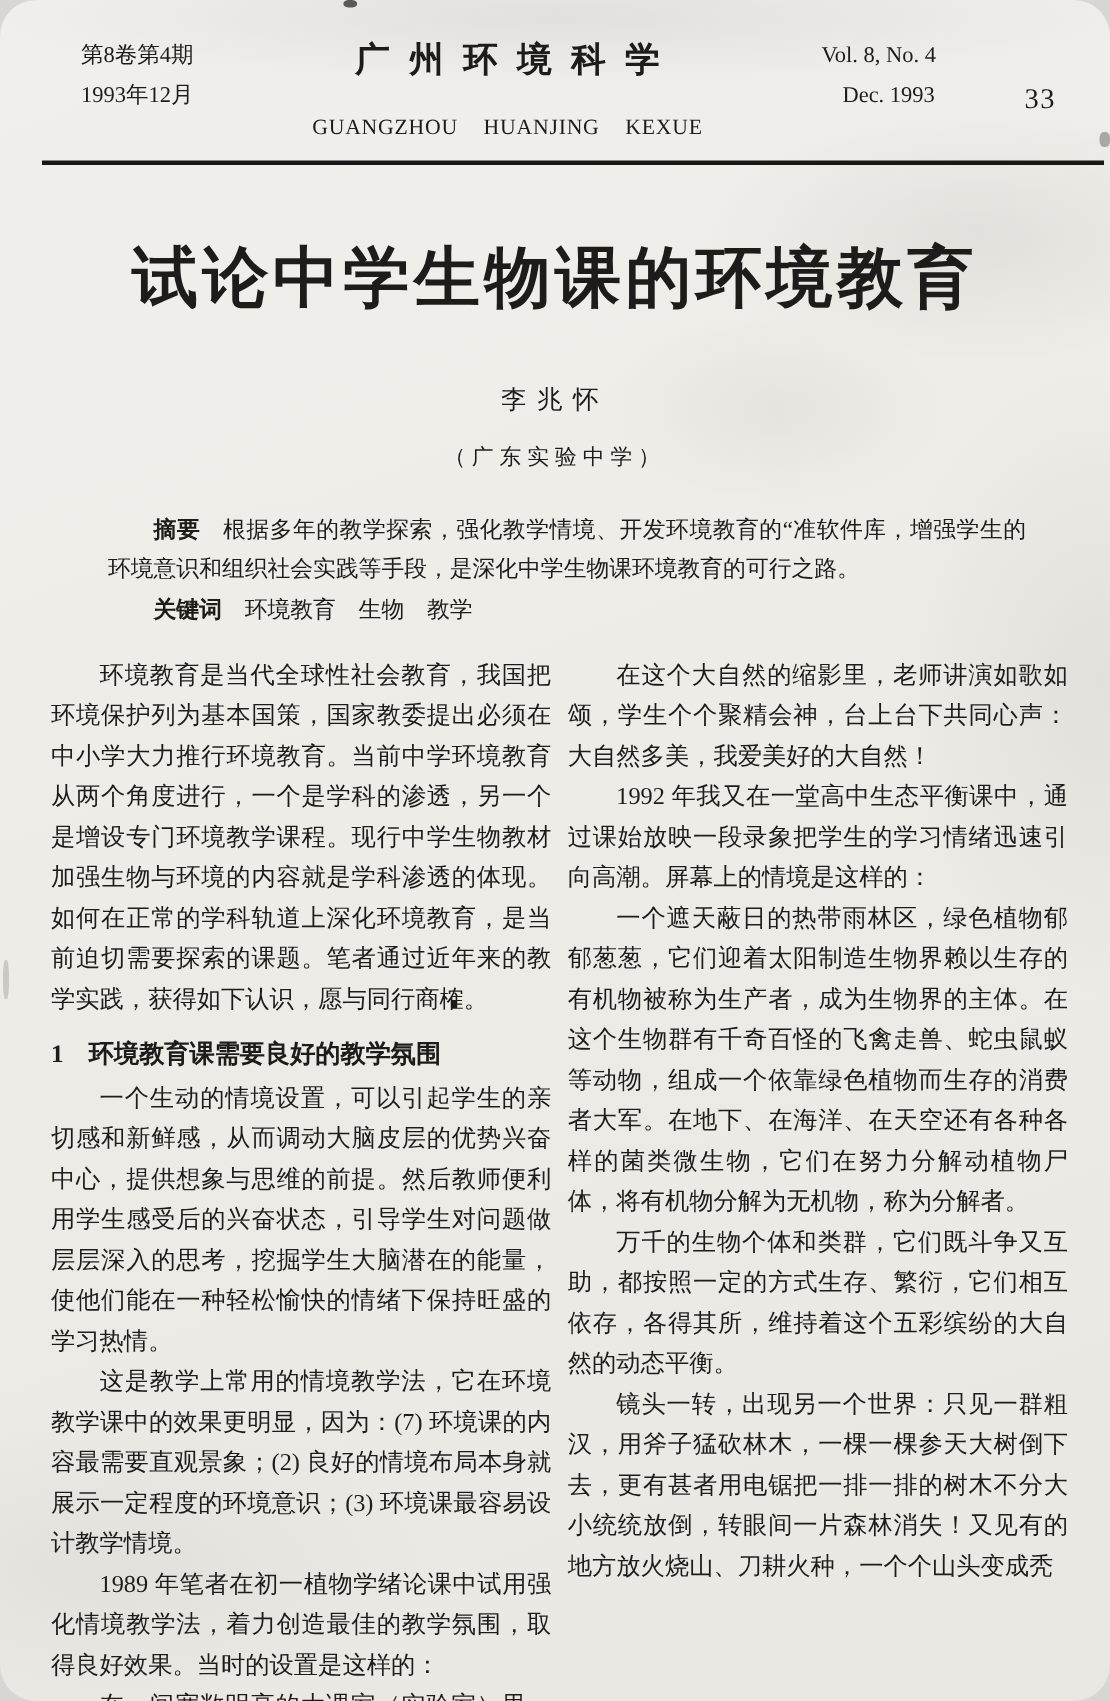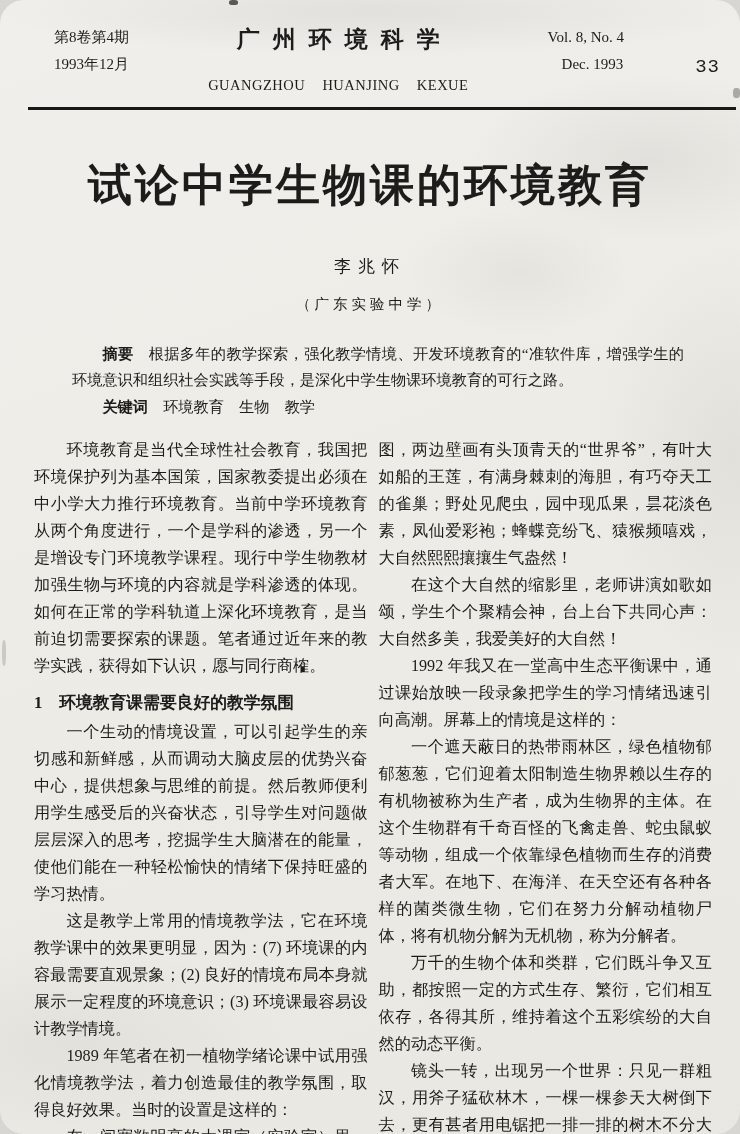--- a/index.html
+++ b/index.html
@@ -26,21 +26,21 @@
   .speck.s3 { left:2px;  top:640px; width:4px; height:26px; opacity:.18; }
 
   
   .header { display:flex; justify-content:space-between; padding:24px 116px 0 54px; }
   .hdr-left  { font-size:15px; line-height:27px; white-space:nowrap; }
   .hdr-center{ text-align:center; padding-top:0; }
   .jtitle-cn { font-size:23px; font-weight:600; letter-spacing:13px; white-space:nowrap; text-indent:13px; }
   .jtitle-py { font-size:14.5px; margin-top:22px; word-spacing:13px; letter-spacing:.5px; white-space:nowrap; }
   .hdr-right { font-size:15px; line-height:27px; white-space:nowrap; text-align:left; }
   .hdr-right .en2 { padding-left:14px; }
-  .page-num { position:absolute; right:20px; top:56px; font-size:19px; letter-spacing:1px;font-family:Liberation Mono, monospace; }
+  .page-num { position:absolute; right:36px; top:56px; font-size:19px; letter-spacing:1px; }
   .rule { margin:13px 4px 0 28px; border-top:3px solid #181816; }
 
   
   .art-title { margin-top:46px; text-align:center; font-size:44px; font-weight:700; letter-spacing:3px; }
   .art-author{ margin-top:40px; text-align:center; font-size:17px; letter-spacing:7px; }
   .art-affil { margin-top:17px; text-align:center; font-size:14.5px; letter-spacing:4px; }
 
   
   .abstract { margin:27px 56px 0 72px; font-size:15.2px; line-height:26px; text-align:justify; text-justify:inter-ideograph; }
   .abstract p { text-indent:2em; }
@@ -93,21 +93,20 @@
   <div class="columns">
     <div class="col">
       <p>环境教育是当代全球性社会教育，我国把环境保护列为基本国策，国家教委提出必须在中小学大力推行环境教育。当前中学环境教育从两个角度进行，一个是学科的渗透，另一个是增设专门环境教学课程。现行中学生物教材加强生物与环境的内容就是学科渗透的体现。如何在正常的学科轨道上深化环境教育，是当前迫切需要探索的课题。笔者通过近年来的教学实践，获得如下认识，愿与同行商榷。</p>
       <h2 class="sec-heading"><span class="num">1</span><span>环境教育课需要良好的教学氛围</span></h2>
       <p>一个生动的情境设置，可以引起学生的亲切感和新鲜感，从而调动大脑皮层的优势兴奋中心，提供想象与思维的前提。然后教师便利用学生感受后的兴奋状态，引导学生对问题做层层深入的思考，挖掘学生大脑潜在的能量，使他们能在一种轻松愉快的情绪下保持旺盛的学习热情。</p>
       <p>这是教学上常用的情境教学法，它在环境教学课中的效果更明显，因为：(7) 环境课的内容最需要直观景象；(2) 良好的情境布局本身就展示一定程度的环境意识；(3) 环境课最容易设计教学情境。</p>
       <p>1989 年笔者在初一植物学绪论课中试用强化情境教学法，着力创造最佳的教学氛围，取得良好效果。当时的设置是这样的：</p>
       <p>在一间宽敞明亮的大课室（实验室）里，当壁一幅大象、恐龙、绿藻、苍松的生物进化</p>
     </div>
     <div class="col">
-      <p class="cont">图，两边壁画有头顶青天的“世界爷”，有叶大如船的王莲，有满身棘刺的海胆，有巧夺天工的雀巢；野处见爬虫，园中现瓜果，昙花淡色素，凤仙爱彩袍；蜂蝶竞纷飞、猿猴频嘻戏，大自然熙熙攘攘生气盎然！</p>
       <p>在这个大自然的缩影里，老师讲演如歌如颂，学生个个聚精会神，台上台下共同心声：大自然多美，我爱美好的大自然！</p>
       <p>1992 年我又在一堂高中生态平衡课中，通过课始放映一段录象把学生的学习情绪迅速引向高潮。屏幕上的情境是这样的：</p>
       <p>一个遮天蔽日的热带雨林区，绿色植物郁郁葱葱，它们迎着太阳制造生物界赖以生存的有机物被称为生产者，成为生物界的主体。在这个生物群有千奇百怪的飞禽走兽、蛇虫鼠蚁等动物，组成一个依靠绿色植物而生存的消费者大军。在地下、在海洋、在天空还有各种各样的菌类微生物，它们在努力分解动植物尸体，将有机物分解为无机物，称为分解者。</p>
       <p>万千的生物个体和类群，它们既斗争又互助，都按照一定的方式生存、繁衍，它们相互依存，各得其所，维持着这个五彩缤纷的大自然的动态平衡。</p>
       <p>镜头一转，出现另一个世界：只见一群粗汉，用斧子猛砍林木，一棵一棵参天大树倒下去，更有甚者用电锯把一排一排的树木不分大小统统放倒，转眼间一片森林消失！又见有的地方放火烧山、刀耕火种，一个个山头变成秃</p>
     </div>
   </div>
 
 </div>
 

